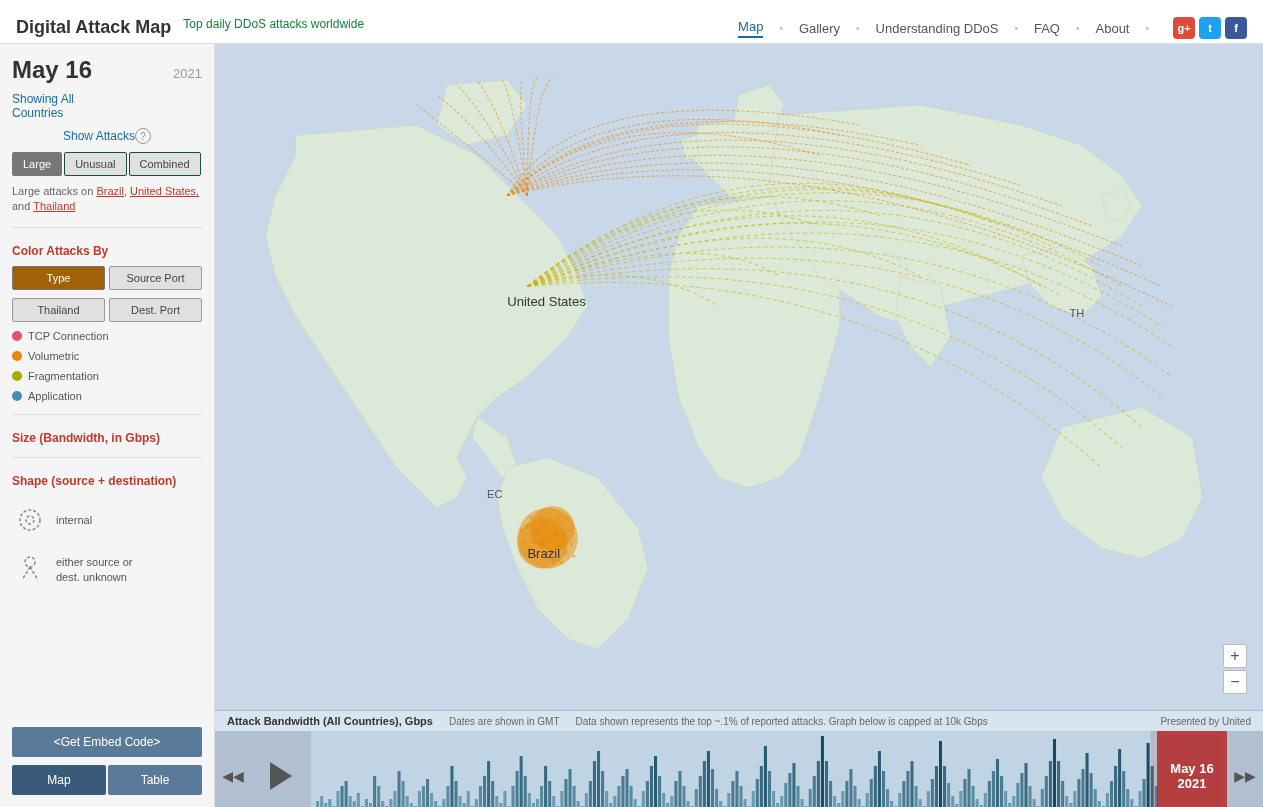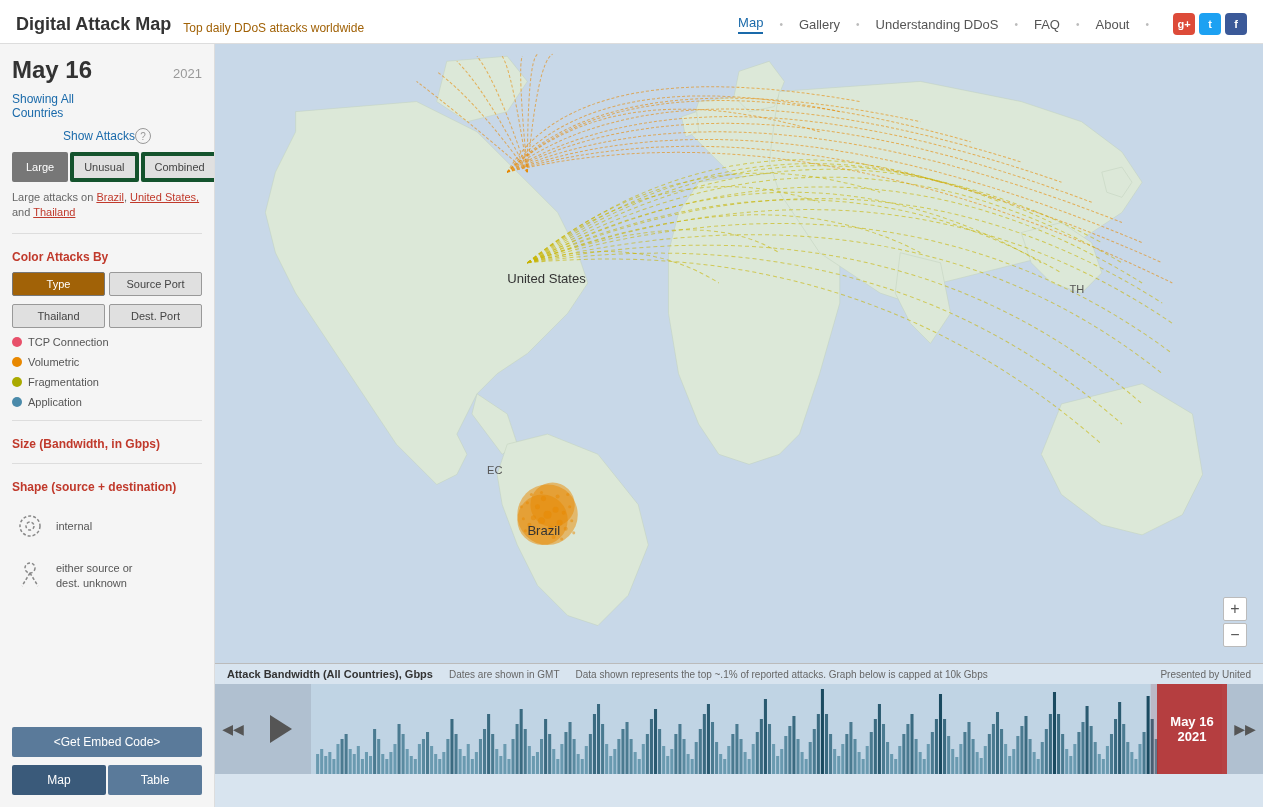--- a/index.html
+++ b/index.html
@@ -3,35 +3,35 @@
   <meta charset="utf-8">
   <style>
     * { margin: 0; padding: 0; box-sizing: border-box; }
     body { font-family: Arial, sans-serif; font-size: 12px; background: #c8d8e8; overflow: hidden; width: 1263px; height: 807px; }
     
     
     #header {
       background: #fff;
       height: 44px;
       display: flex;
-      align-items: flex-end;
-      padding: 8px 16px;
+      align-items: flex-start;
+      padding: 17px 16px;
       border-bottom: 1px solid #ddd;
       position: relative;
       z-index: 10;
     }
     #header .logo-text {
       font-size: 18px;
       font-weight: bold;
       color: #333;
       margin-right: 12px;
     }
     #header .tagline {
       font-size: 12px;
-      color: #a16207;
+      color: #15803d;
     }
     #header .nav {
       margin-left: auto;
       display: flex;
       align-items: center;
       gap: 16px;
     }
     #header .nav a {
       text-decoration: none;
       color: #555;
@@ -126,21 +126,21 @@
       font-size: 10px;
       color: #999;
       cursor: pointer;
     }
     .btn-group {
       display: flex;
       gap: 2px;
     }
     .btn-sm {
       padding: 5px 10px;
-      border: 4px solid #14532d;
+      border: 1px solid #14532d;
       background: #e0e0e0;
       color: #444;
       font-size: 11px;
       cursor: pointer;
       border-radius: 2px;
     }
     .btn-sm.active {
       background: #777;
       color: #fff;
       border-color: #777;
@@ -285,21 +285,21 @@
       align-items: center;
       justify-content: center;
       cursor: pointer;
       font-size: 16px;
       color: #555;
       border-radius: 2px;
     }
 
     
     #timeline-area {
-      height: 144px;
+      height: 97px;
       background: #d8e4ef;
       border-top: 1px solid #bbb;
     }
     .timeline-info {
       padding: 4px 12px;
       display: flex;
       align-items: center;
       gap: 16px;
       font-size: 10px;
       color: #666;

